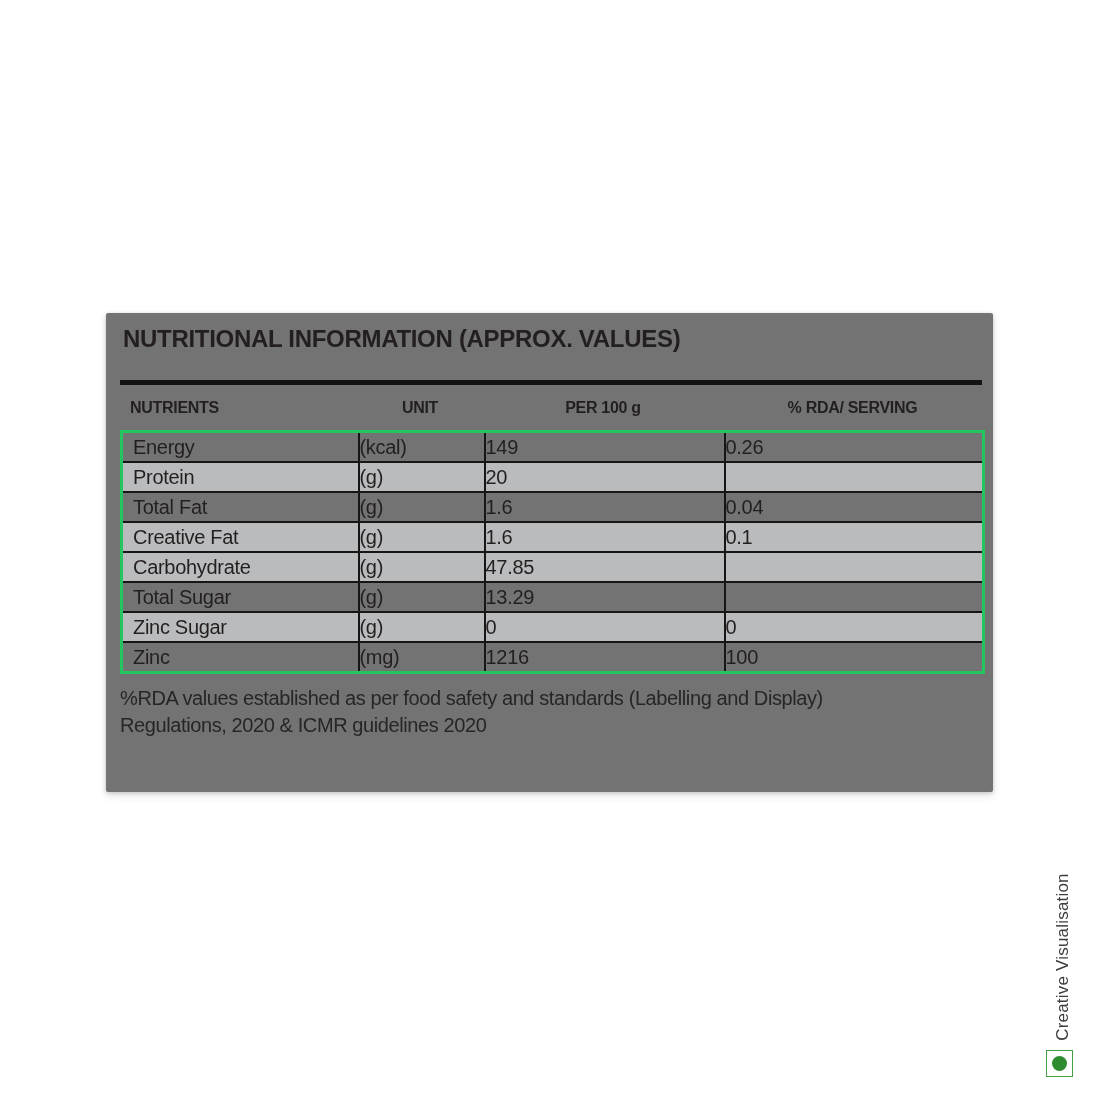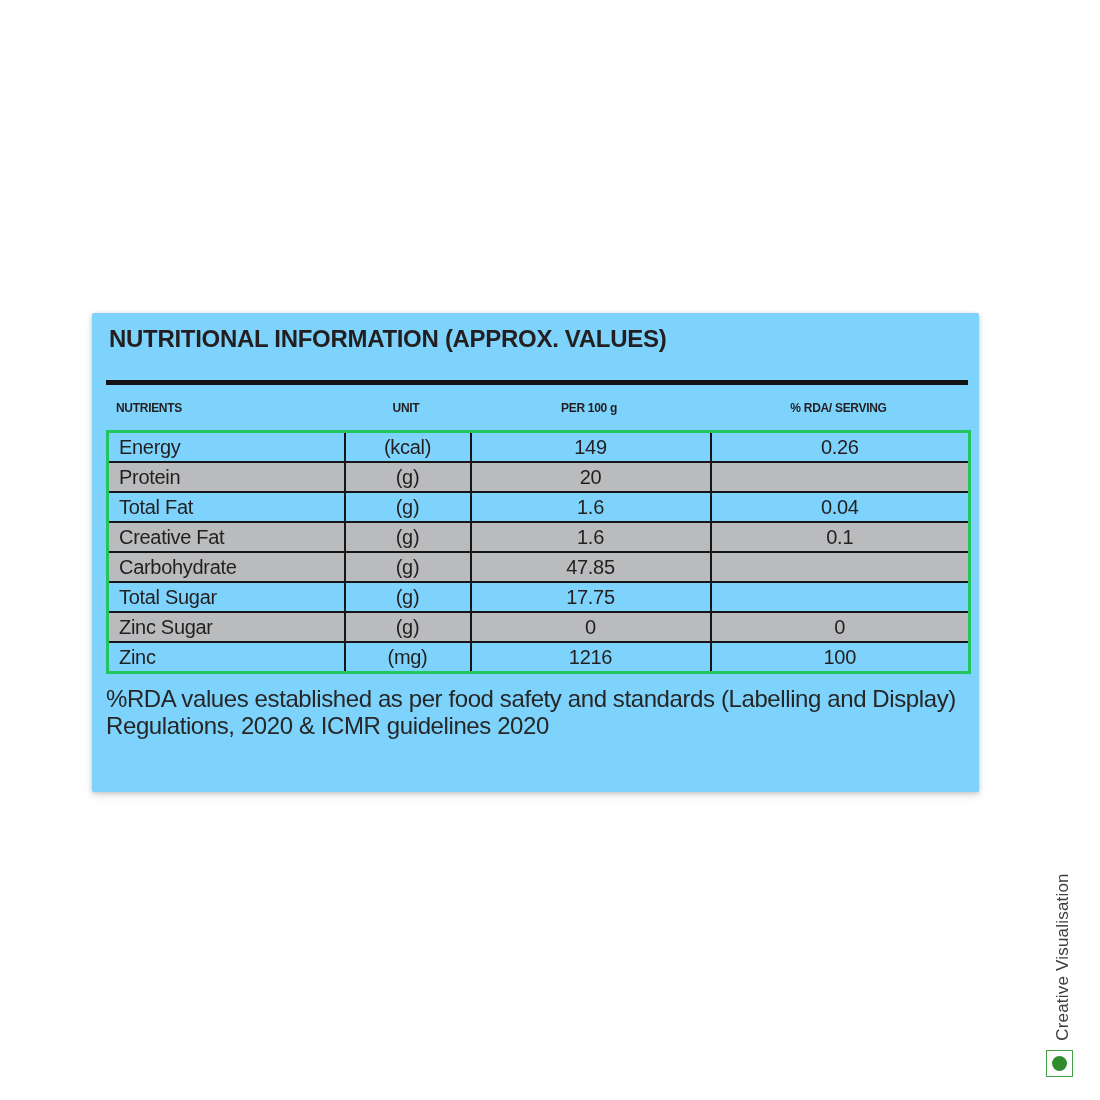--- a/index.html
+++ b/index.html
@@ -11,25 +11,25 @@
   }
   .page {
     position: relative;
     width: 1100px;
     height: 1100px;
     background: #ffffff;
     overflow: hidden;
   }
   .card {
     position: absolute;
-    left: 92px;
+    left: 106px;
     top: 313px;
     width: 887px;
     height: 479px;
-    background: #7dd3fc;
+    background: #737373;
     border-radius: 2px;
     box-shadow: 0 1px 4px rgba(0,0,0,0.18), 0 4px 10px rgba(0,0,0,0.10);
     box-sizing: border-box;
     padding: 14px 0 9px 14px;
   }
   .card-title {
     margin: 0 0 0 3px;
     font-size: 24px;
     line-height: 24px;
     font-weight: bold;
@@ -43,55 +43,55 @@
     background: #131313;
   }
   .header-row {
     display: flex;
     width: 862px;
     height: 45px;
     align-items: center;
   }
   .header-cell {
     font-weight: bold;
-    font-size: 12px;
+    font-size: 16px;
     letter-spacing: -0.3px;
     text-align: center;
     box-sizing: border-box;
   }
   .hc-0 { width: 237px; text-align: left; padding-left: 10px; }
   .hc-1 { width: 126px; }
   .hc-2 { width: 240px; }
   .hc-3 { width: 259px; }
   table.nutrition {
     width: 862px;
     border-collapse: collapse;
     border: 3px solid #22c55e;
     table-layout: fixed;
   }
   table.nutrition td {
     border: 2px solid #161616;
     height: 28px;
     font-size: 20px;
     letter-spacing: -0.3px;
-    text-align: center;
+    text-align: left;
     padding: 0;
     overflow: hidden;
     white-space: nowrap;
   }
   table.nutrition td:first-child {
     text-align: left;
     padding-left: 10px;
   }
   table.nutrition tr.shaded td {
     background: #b9bbbd;
   }
   .footnote {
     margin-top: 11px;
-    font-size: 24px;
+    font-size: 20px;
     line-height: 27px;
     letter-spacing: -0.4px;
     color: #262626;
   }
   .watermark {
     position: absolute;
     left: 963px;
     top: 947px;
     width: 200px;
     height: 20px;
@@ -175,21 +175,21 @@
           </tr>
           <tr class="shaded">
             <td>Carbohydrate</td>
             <td>(g)</td>
             <td>47.85</td>
             <td></td>
           </tr>
           <tr>
             <td>Total Sugar</td>
             <td>(g)</td>
-            <td>17.75</td>
+            <td>13.29</td>
             <td></td>
           </tr>
           <tr class="shaded">
             <td>Zinc Sugar</td>
             <td>(g)</td>
             <td>0</td>
             <td>0</td>
           </tr>
           <tr>
             <td>Zinc</td>

